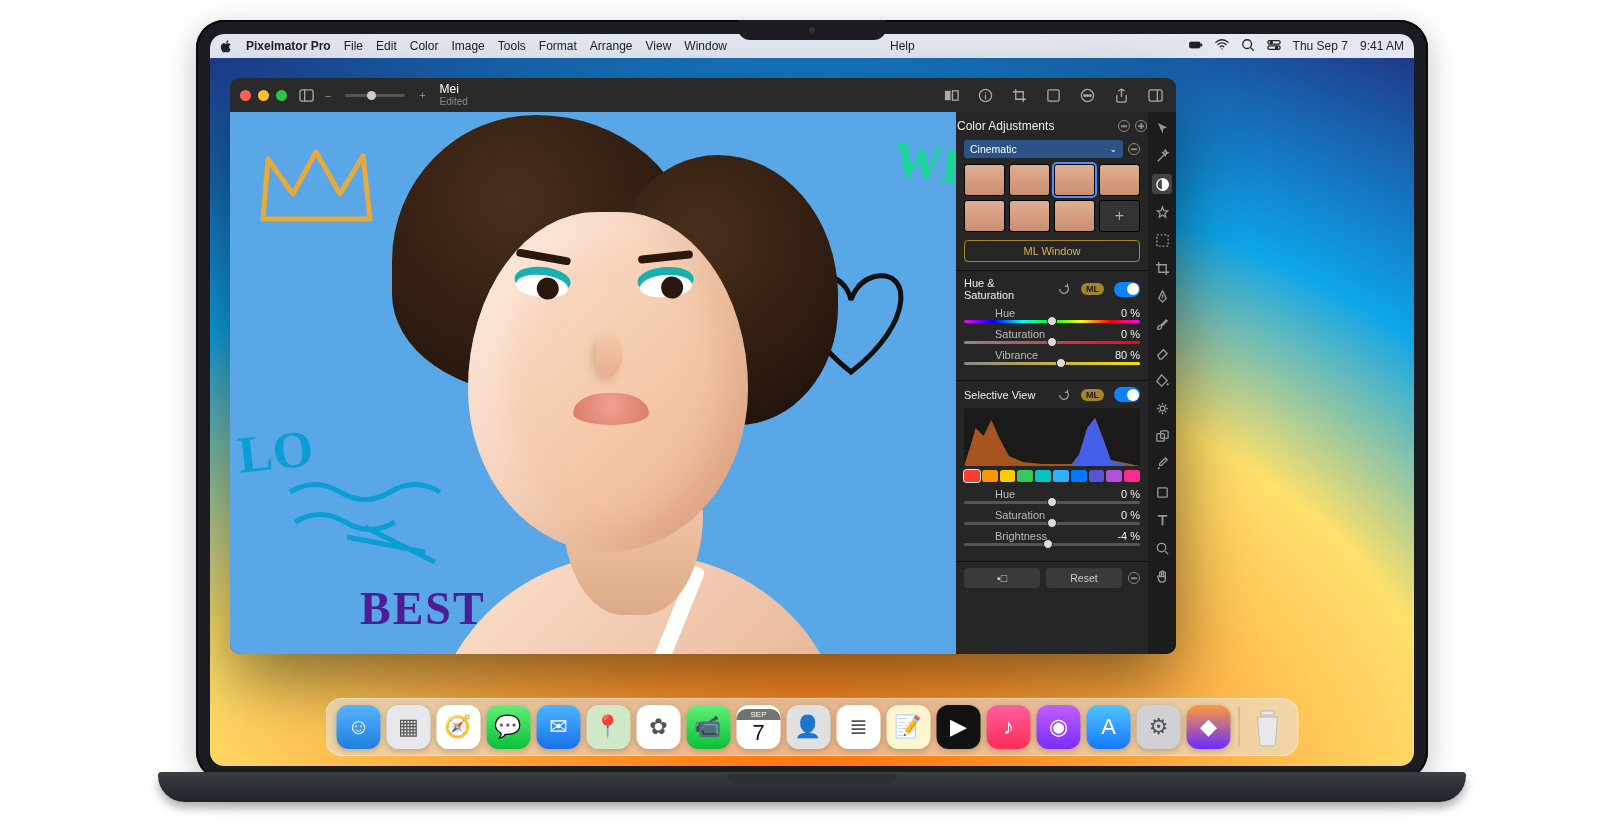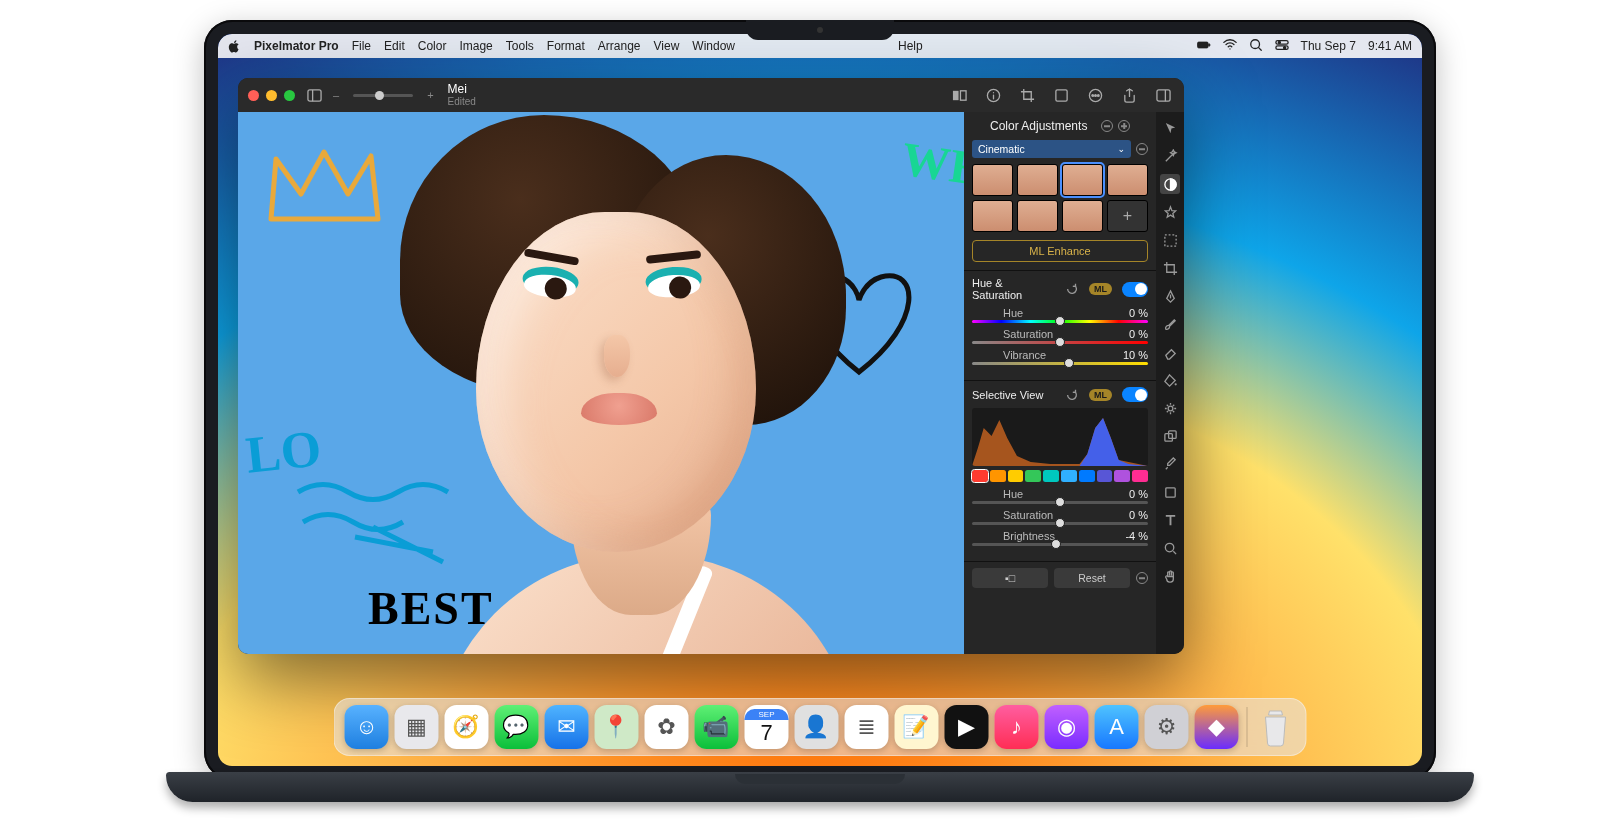--- a/index.html
+++ b/index.html
@@ -1,19 +1,19 @@
 <!DOCTYPE html>
 <html><head>
 <meta charset="utf-8">
 <style>
 * { margin: 0; padding: 0; box-sizing: border-box; font-family: -apple-system, "Helvetica Neue", Arial, sans-serif; }
 body { background: #fff; width: 1600px; height: 840px; overflow: hidden; }
 
 .laptop {
-  position: absolute; left: 204px; top: 20px; width: 1232px; height: 800px;
+  position: absolute; left: 196px; top: 20px; width: 1232px; height: 800px;
 }
 .bezel {
   position: absolute; inset: 0; height: 760px;
   background: #1a1c21; border-radius: 28px;
   box-shadow: inset 0 0 0 2px #0a0a0c, 0 8px 30px rgba(0,0,0,.25);
 }
 .screen {
   position: absolute; left: 14px; top: 14px; right: 14px; bottom: 14px;
   border-radius: 14px; overflow: hidden;
   background: radial-gradient(1200px 900px at 50% 110%, #ff6a00 0%, #ffb347 35%, #ffe16a 55%, #0ea5e9 75%, #1e3a8a 100%);
@@ -84,34 +84,34 @@
 .eye { position:absolute; width:52px; height:22px; background:#fff; border-radius:50% 50% 45% 45%; top:150px; box-shadow:0 -6px 0 2px #1ab0b0; }
 .eye::after { content:""; position:absolute; left:40%; top:10%; width:22px; height:22px; background:#2a1810; border-radius:50%; }
 .eye.l { left:138px; transform:rotate(6deg); } .eye.r { left:262px; transform:rotate(-4deg); }
 .brow { position:absolute; width:55px; height:8px; background:#2a1810; border-radius:5px; top:128px; }
 .brow.l { left:138px; transform:rotate(10deg);} .brow.r { left:260px; transform:rotate(-6deg);}
 .nose { position:absolute; left:218px; top:210px; width:26px; height:42px; background:linear-gradient(#f4c7a8,#e6ae8f); border-radius:45% 45% 55% 55%; box-shadow:-4px 4px 8px rgba(160,100,70,.3);}
 .lips { position:absolute; left:195px; top:268px; width:76px; height:32px; background:radial-gradient(circle at 50% 40%, #f0a090, #d97868); border-radius:48% 48% 55% 55% / 70% 70% 40% 40%; }
 .neck { position:absolute; left:185px; top:370px; width:140px; height:120px; background:linear-gradient(#f4c7a8,#dcaa88); border-radius:20px 20px 60px 60px / 20px 20px 100px 100px; }
 .shoulder { position:absolute; left:50px; top:430px; width:420px; height:200px; background:linear-gradient(135deg,#fce3cf,#e6ae8f); border-radius:200px 200px 0 0; }
 .strap { position:absolute; left:290px; top:438px; width:16px; height:120px; background:#fff; transform:rotate(22deg); border-radius:6px; }
-.doodle { position:absolute; font-family:"Comic Sans MS",cursive; color:#000000; font-weight:bold; }
+.doodle { position:absolute; font-family:"Comic Sans MS",cursive; color:#4c1d95; font-weight:bold; }
 .crown { position:absolute; left:18px; top:22px; }
 .crown svg { stroke:#e9a93b; stroke-width:5; fill:none; }
 .heart { position:absolute; right:30px; top:140px; }
 .heart svg { stroke:#111; stroke-width:5; fill:none; }
 .squig { position:absolute; left:55px; top:360px; }
 .squig svg { stroke:#0a9dd6; stroke-width:5; fill:none; }
 .txt-best { left:130px; top:470px; font-size:46px; letter-spacing:2px; }
 .txt-lo   { left:8px; top:310px; font-size:52px; color:#0a9dd6; transform:rotate(-6deg);}
 .txt-we   { right:-18px; top:24px; font-size:48px; color:#18d694; transform:rotate(8deg);}
 
 
 .inspector { width:192px; background:#262626; color:#ccc; font-size:11px; display:flex; flex-direction:column; }
-.insp-header { padding:7px 26px; display:flex; align-items:center; color:#eee; font-size:12px;}
+.insp-header { padding:7px 1px; display:flex; align-items:center; color:#eee; font-size:12px;}
 .insp-header span:first-child { flex:1; }
 .preset-row { display:flex; align-items:center; gap:5px; padding:0 8px 6px; }
 .preset-select { flex:1; height:18px; background:#2c5385; color:#fff; border:none; border-radius:3px; font-size:10.5px; padding:0 6px; display:flex; align-items:center; justify-content:space-between; }
 .thumbs { display:grid; grid-template-columns:repeat(4,1fr); gap:4px; padding:0 8px 8px; }
 .thumb { height:32px; border-radius:3px; background:linear-gradient(#dfae92,#cc8e70); position:relative; overflow:hidden; border:1px solid #000;}
 .thumb.add { background:#333; display:flex; align-items:center;justify-content:center; color:#aaa; font-size:16px;}
 .thumb.sel { outline:2px solid #4a90ff; }
 .ml-enhance { margin:0 8px 8px; height:22px; border:1px solid #a58528; border-radius:4px; color:#d9b34a; display:flex; align-items:center; justify-content:center; font-size:11px; cursor:pointer; }
 .section { padding:6px 8px 10px; border-top:1px solid #111; }
 .section-h { display:flex; align-items:center; gap:10px; margin-bottom:6px; }
@@ -310,21 +310,21 @@
             <div class="thumbs">
               <div class="thumb"></div>
               <div class="thumb"></div>
               <div class="thumb sel"></div>
               <div class="thumb"></div>
               <div class="thumb"></div>
               <div class="thumb"></div>
               <div class="thumb"></div>
               <div class="thumb add">+</div>
             </div>
-            <div class="ml-enhance">ML Enhance</div>
+            <div class="ml-enhance">ML Window</div>
 
             <div class="section">
               <div class="section-h">
                 <span class="t">Hue &amp; Saturation</span>
                 <span class="reset-ico"><svg viewBox="0 0 16 16">
                       <path d="M3 8a5 5 0 109-3H9"></path>
                       <path d="M12 2v3h-3"></path>
                     </svg></span>
                 <span class="ml-pill">ML</span>
                 <span class="toggle"></span>
@@ -338,21 +338,21 @@
                 </div>
               <div class="param">
                   <span class="lab">Saturation</span>
                   <span class="val">0 %</span>
                 </div>
               <div class="track sat">
                   <div class="knob" style="left:calc(50% - 5px)"></div>
                 </div>
               <div class="param">
                   <span class="lab">Vibrance</span>
-                  <span class="val">10 %</span>
+                  <span class="val">80 %</span>
                 </div>
               <div class="track vib">
                   <div class="knob" style="left:calc(55% - 5px)"></div>
                 </div>
             </div>
 
             <div class="section">
               <div class="section-h">
                 <span class="t">Selective View</span>
                 <span class="reset-ico"><svg viewBox="0 0 16 16">
@@ -509,21 +509,21 @@
       <div class="dock" id="dock">
           <div class="dock-item" style="background: linear-gradient(rgb(88, 178, 255), rgb(30, 127, 224));">☺</div>
           <div class="dock-item" style="background: rgb(232, 232, 236); color: rgb(85, 85, 85);">▦</div>
           <div class="dock-item" style="background: rgb(255, 255, 255); color: rgb(85, 85, 85);">🧭</div>
           <div class="dock-item" style="background: linear-gradient(rgb(95, 240, 117), rgb(11, 191, 58));">💬</div>
           <div class="dock-item" style="background: linear-gradient(rgb(79, 180, 255), rgb(22, 114, 232));">✉</div>
           <div class="dock-item" style="background: rgb(207, 233, 199);">📍</div>
           <div class="dock-item" style="background: rgb(255, 255, 255); color: rgb(85, 85, 85);">✿</div>
           <div class="dock-item" style="background: linear-gradient(rgb(95, 240, 117), rgb(11, 191, 58));">📹</div>
           <div class="dock-item" style="background: rgb(255, 255, 255); flex-direction: column; color: rgb(17, 17, 17);">
-            <div style="font-size:8px;background:#3b82f6;color:#fff;width:100%;text-align:center;border-radius:10px 10px 0 0;padding:1px 0">SEP</div>
+            <div style="font-size:8px;background:#737373;color:#fff;width:100%;text-align:center;border-radius:10px 10px 0 0;padding:1px 0">SEP</div>
             <div style="font-size:22px;font-weight:400">7</div>
           </div>
           <div class="dock-item" style="background: rgb(224, 224, 224);">👤</div>
           <div class="dock-item" style="background: rgb(255, 255, 255); color: rgb(85, 85, 85);">≣</div>
           <div class="dock-item" style="background: rgb(255, 246, 208); color: rgb(85, 85, 85);">📝</div>
           <div class="dock-item" style="background: rgb(17, 17, 17);">▶</div>
           <div class="dock-item" style="background: linear-gradient(rgb(255, 94, 160), rgb(255, 45, 85));">♪</div>
           <div class="dock-item" style="background: linear-gradient(rgb(192, 96, 255), rgb(122, 44, 255));">◉</div>
           <div class="dock-item" style="background: linear-gradient(rgb(79, 195, 255), rgb(23, 120, 255));">A</div>
           <div class="dock-item" style="background: rgb(208, 208, 213); color: rgb(85, 85, 85);">⚙</div>

